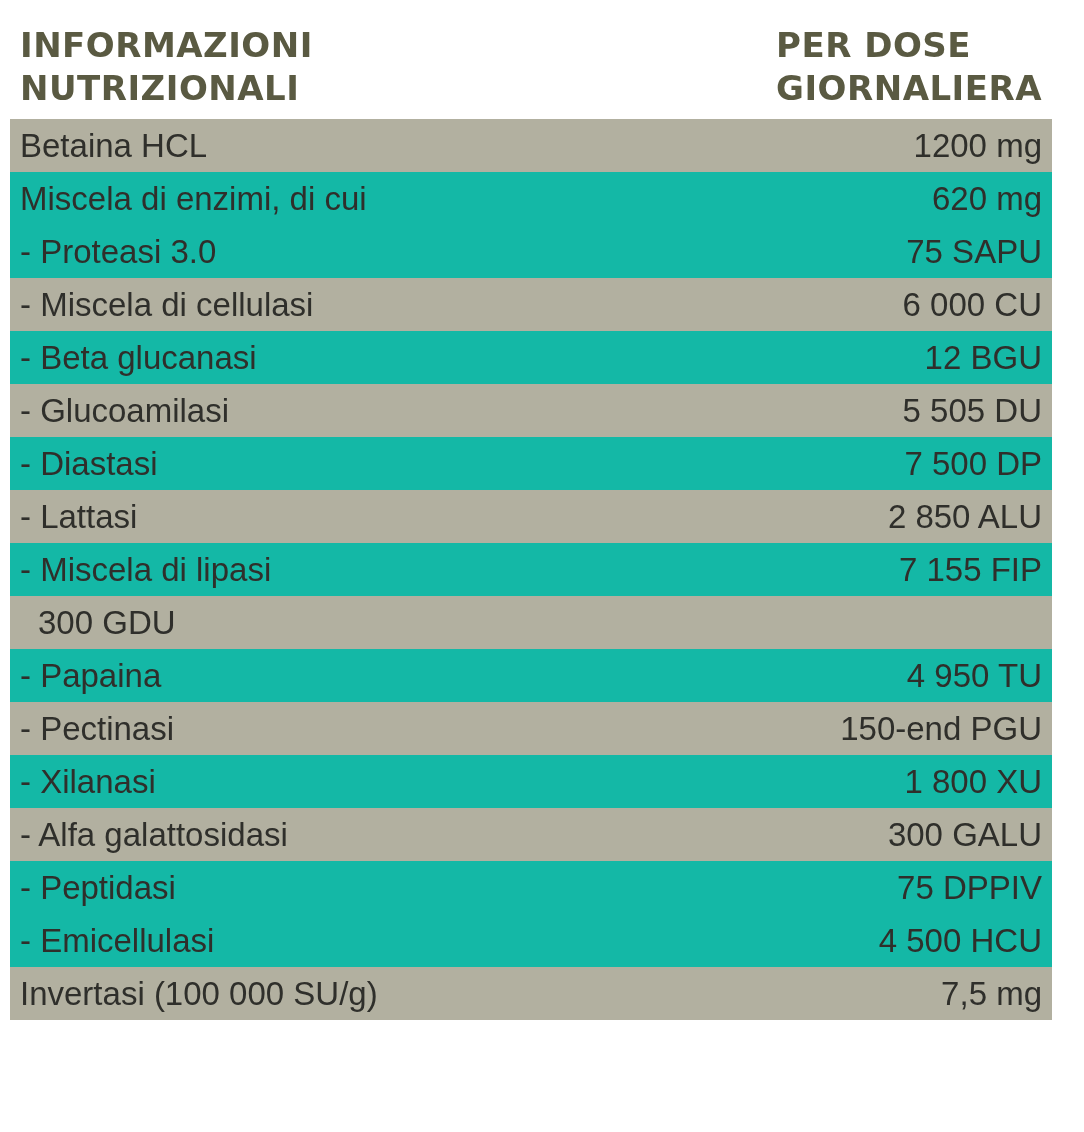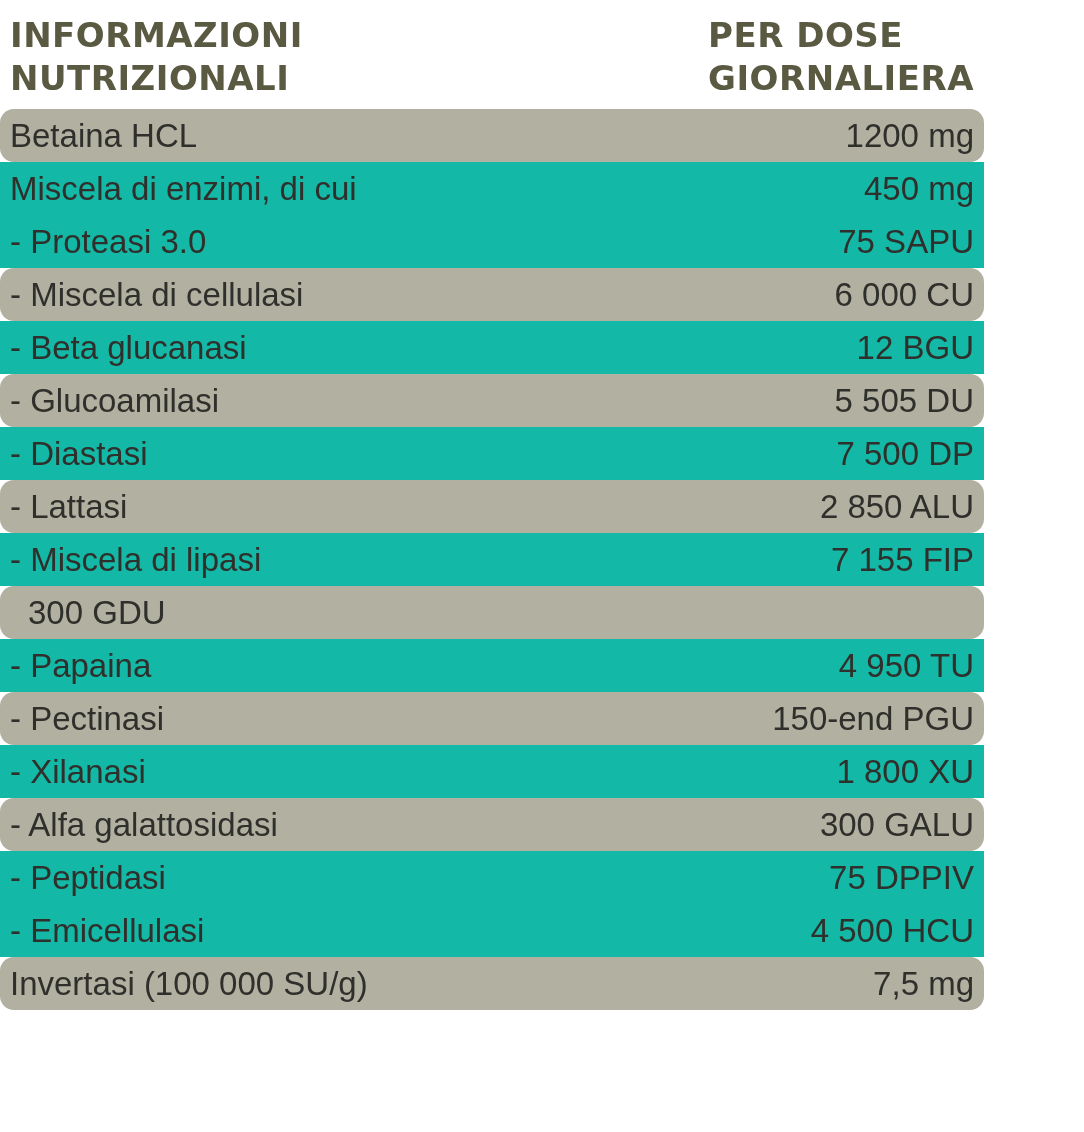--- a/index.html
+++ b/index.html
@@ -8,23 +8,23 @@
     background: #ffffff;
   }
   body {
     width: 1084px;
     height: 1132px;
     font-family: "DejaVu Sans", sans-serif;
     overflow: hidden;
   }
 
   .panel {
-    width: 984px;
+    width: 1062px;
     box-sizing: border-box;
-    padding: 0;
+    padding: 10px;
   }
 
   
   .table-header {
     display: flex;
     align-items: flex-start;
     justify-content: space-between;
     padding: 14px 10px 10px 10px;
     box-sizing: border-box;
   }
@@ -51,21 +51,20 @@
   .row {
     display: flex;
     align-items: baseline;
     justify-content: space-between;
     height: 53px;
     box-sizing: border-box;
     padding: 0 10px;
   }
   .row.shaded {
     background: #b2b0a0;
-    border-radius: 14px;
   }
   .row.plain {
     background: #14b8a6;
   }
   .cell {
     color: #2f2f2b;
     font-family: "Liberation Sans", sans-serif;
     font-size: 33px;
     line-height: 53px;
     white-space: nowrap;
@@ -93,21 +92,21 @@
 GIORNALIERA</div>
   </div>
 
   <div class="rows">
       <div class="row shaded">
         <div class="cell name">Betaina HCL</div>
         <div class="cell value">1200 mg</div>
       </div>
       <div class="row plain">
         <div class="cell name">Miscela di enzimi, di cui</div>
-        <div class="cell value">450 mg</div>
+        <div class="cell value">620 mg</div>
       </div>
       <div class="row plain">
         <div class="cell name">- Proteasi 3.0</div>
         <div class="cell value">75 SAPU</div>
       </div>
       <div class="row shaded">
         <div class="cell name">- Miscela di cellulasi</div>
         <div class="cell value">6 000 CU</div>
       </div>
       <div class="row plain">

